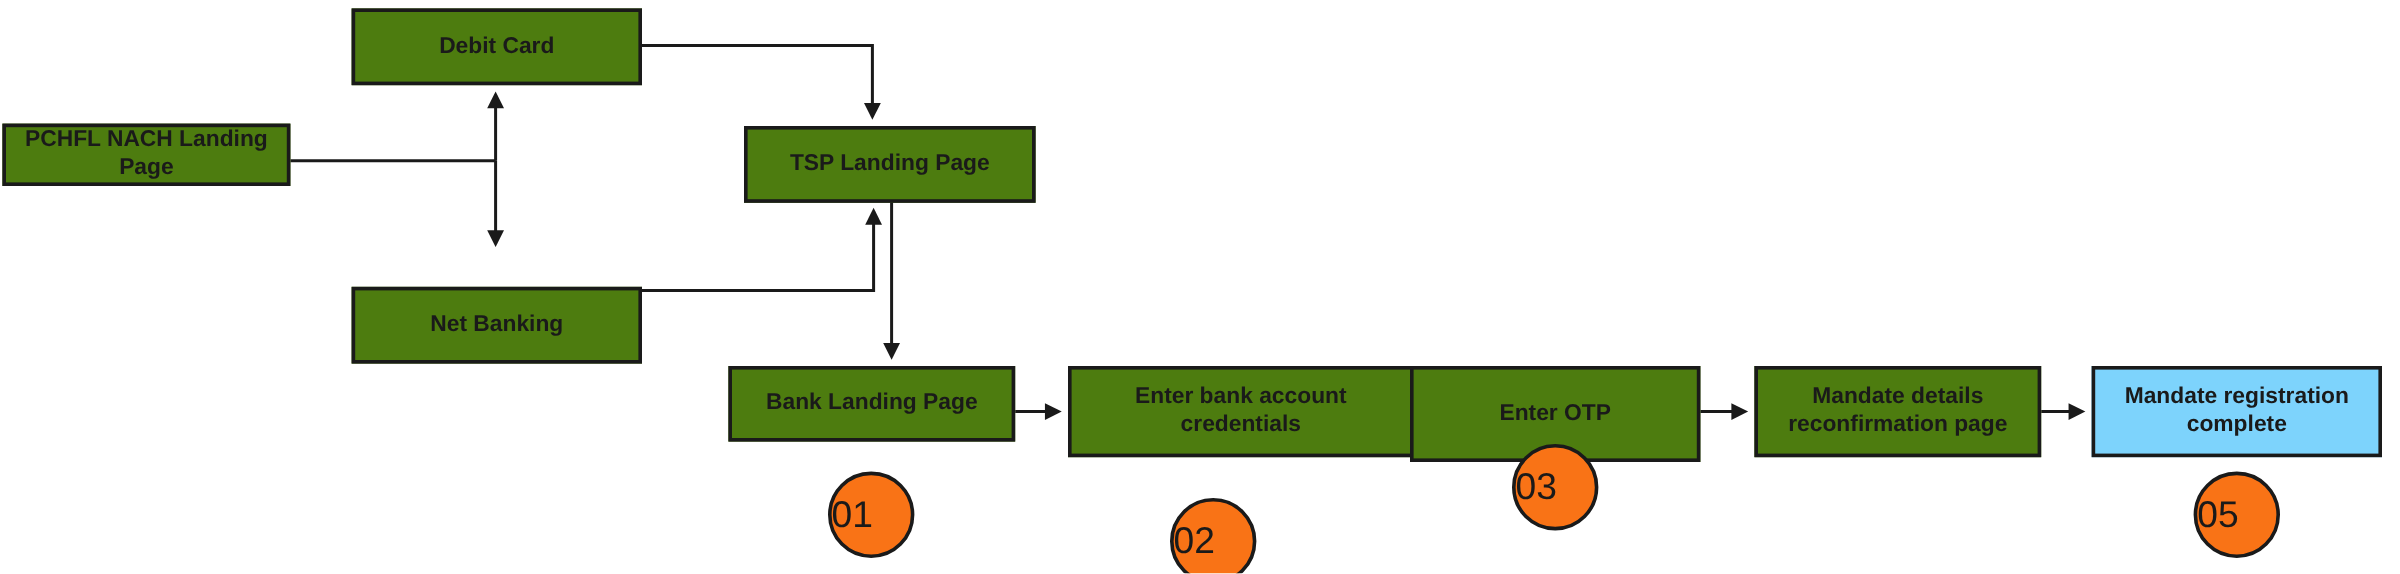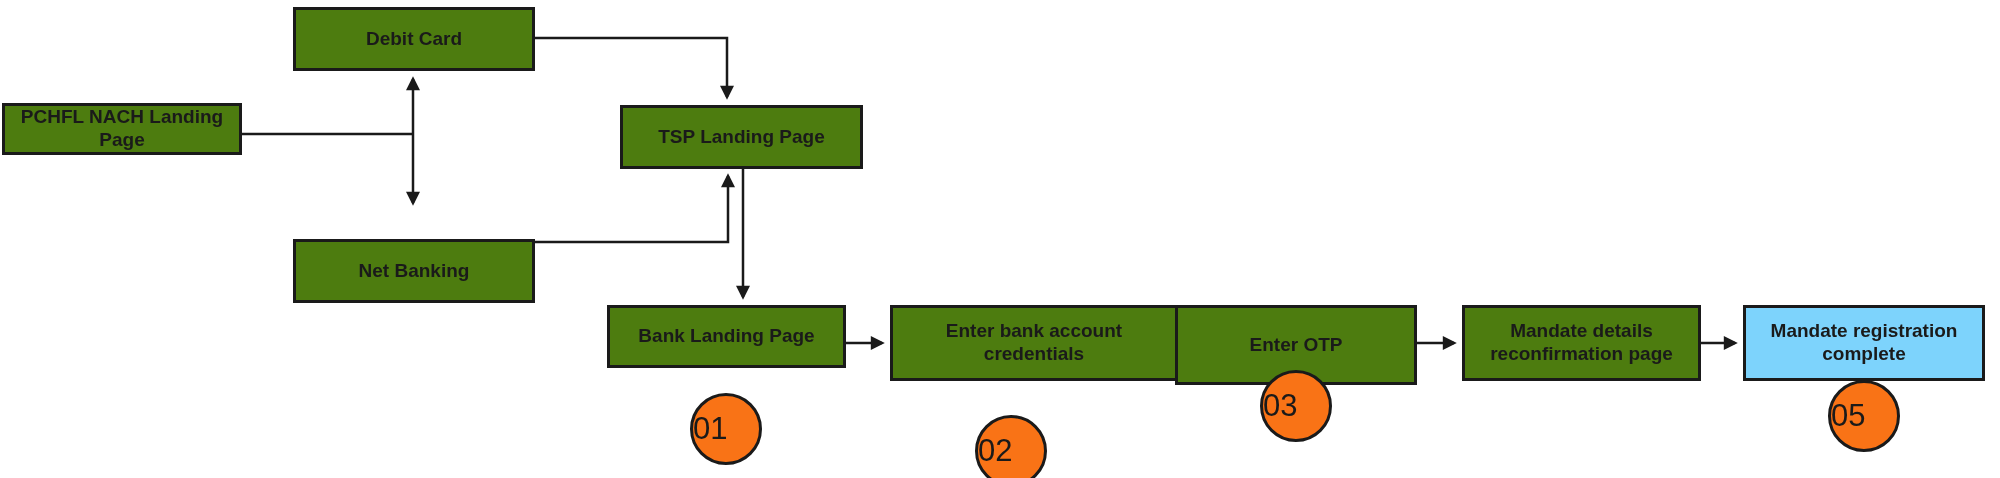--- a/index.html
+++ b/index.html
@@ -63,21 +63,21 @@
   #box-bank       { left: 607px;  top: 305px; width: 239px; height: 63px; }
   #box-creds      { left: 890px;  top: 305px; width: 288px; height: 76px; }
   #box-otp        { left: 1175px; top: 305px; width: 242px; height: 80px; }
   #box-reconfirm  { left: 1462px; top: 305px; width: 239px; height: 76px; }
   #box-complete   { left: 1743px; top: 305px; width: 242px; height: 76px; }
   
   #step-1 { left: 690px;  top: 393px; }
   #step-2 { left: 975px;  top: 415px; }
   #step-3 { left: 1260px; top: 370px; }
   #step-4 { left: 1545px; top: 393px; }
-  #step-5 { left: 1828px; top: 380px; }
+  #step-5 { left: 1828px; top: 393px; }
 </style>
 </head>
 <body>
 
 <div class="canvas">
 
   <svg class="connectors" viewBox="0 0 2000 478" xmlns="http://www.w3.org/2000/svg">
     <defs>
       <marker id="arrow" viewBox="0 0 10 10" refX="8" refY="5" markerUnits="userSpaceOnUse" markerWidth="15" markerHeight="14" orient="auto">
         <path d="M0,0 L10,5 L0,10 z" fill="#1a1a1a"></path>

